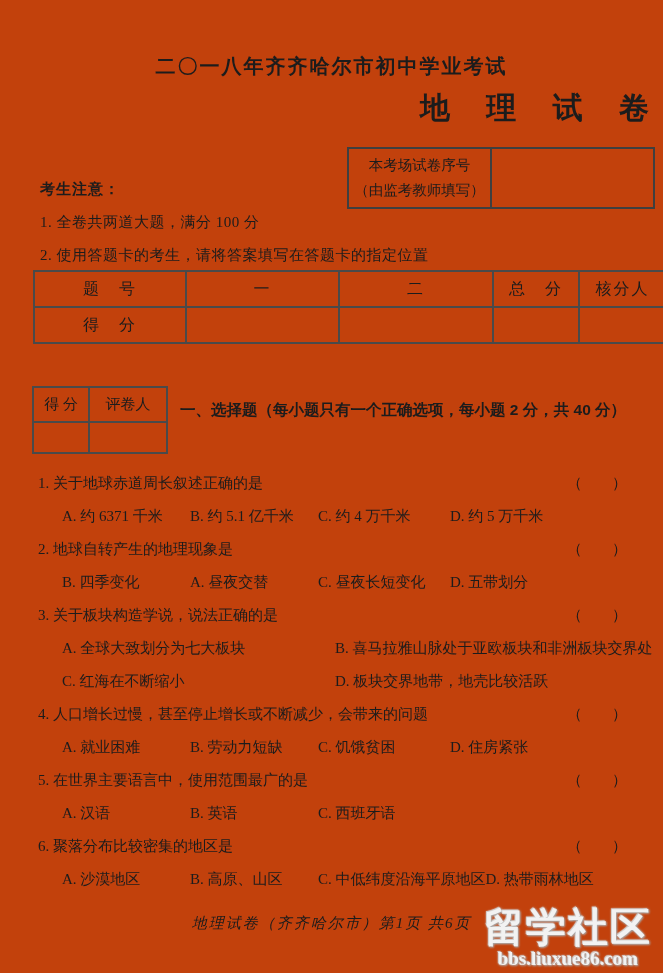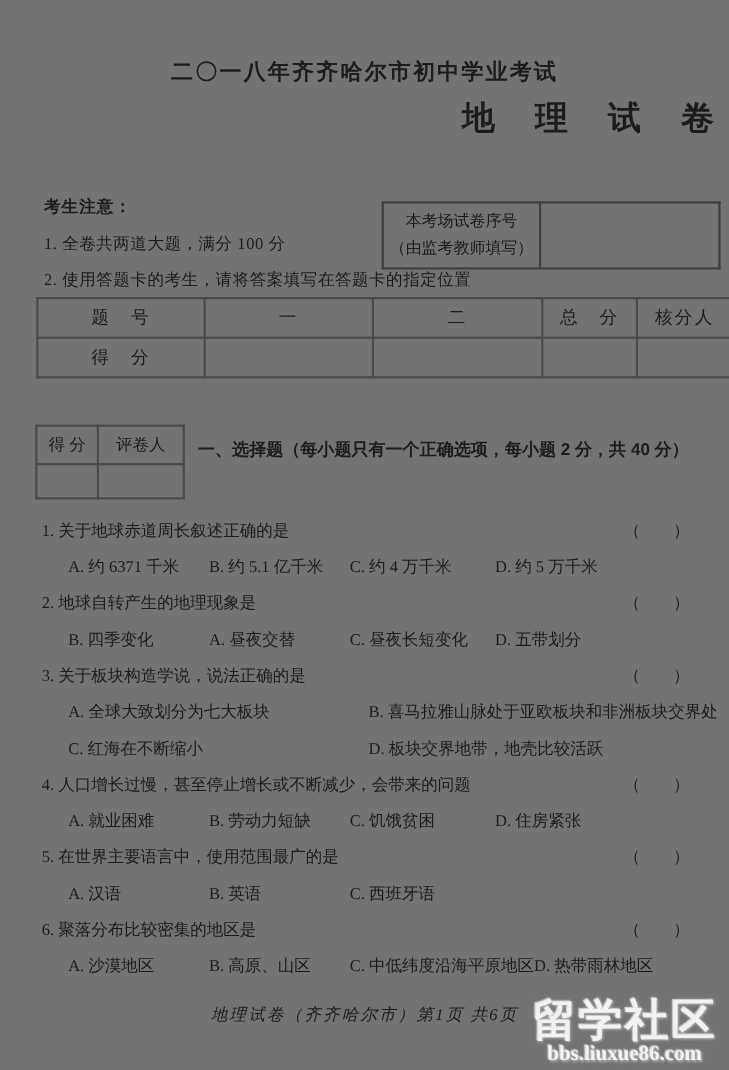--- a/index.html
+++ b/index.html
@@ -2,21 +2,21 @@
 <html><head>
 <meta charset="utf-8">
 <style>
   * { box-sizing: border-box; margin: 0; padding: 0; }
   html, body { background: #888; }
   .page {
     position: relative;
     width: 663px;
     height: 973px;
     margin: 0 auto;
-    background: #737373;
+    background: #c2410c;
     color: #1c1c1c;
     font-family: "Liberation Serif", serif;
     overflow: hidden;
   }
   
   .title1 {
     padding-top: 52px;
     text-align: center;
     font-family: "Liberation Sans", sans-serif;
     font-weight: bold;
@@ -36,21 +36,20 @@
   }
   
   .serial-box {
     position: absolute;
     top: 147px;
     left: 347px;
     width: 308px;
     height: 46px;
     border-collapse: collapse;
     table-layout: fixed;
-    margin-top: 36px;
   }
   .serial-box td {
     border: 2px solid #3f3f3f;
     vertical-align: middle;
   }
   .serial-box .label-cell {
     width: 143px;
     text-align: center;
     font-size: 14.5px;
     line-height: 25px;

